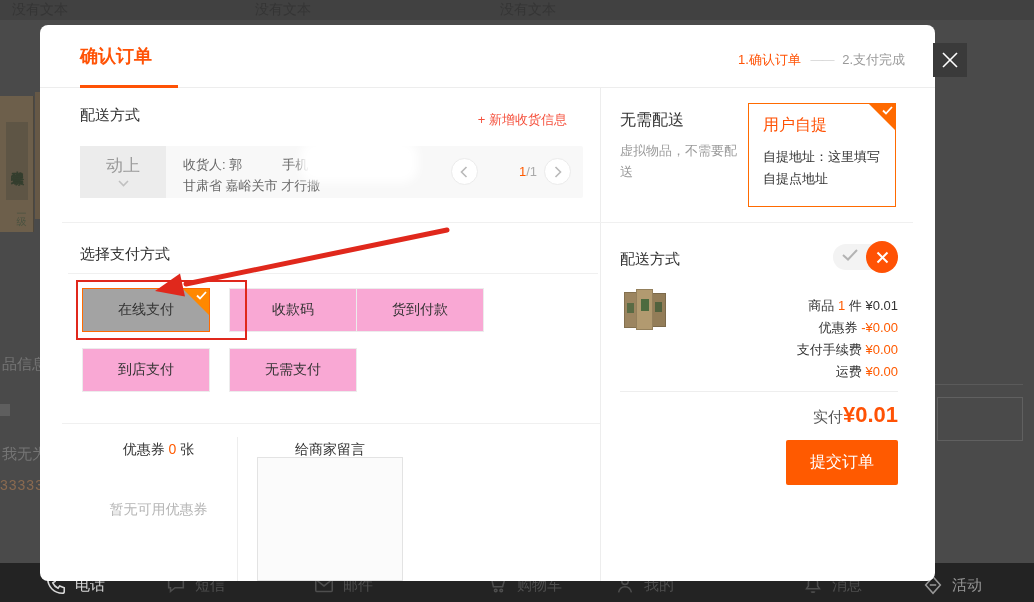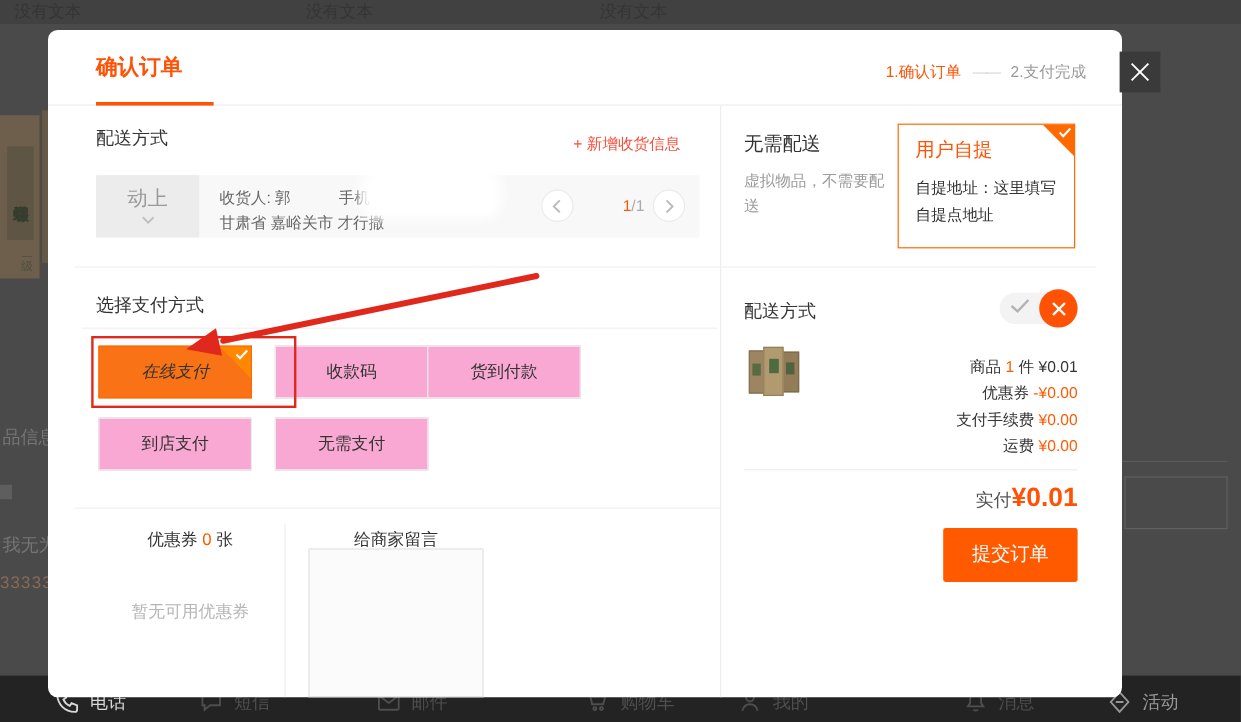--- a/index.html
+++ b/index.html
@@ -69,21 +69,21 @@
   .pickup-desc { position:absolute; left:14px; top:42px; width:122px; font-size:13px; color:#333; line-height:22px; }
   .corner-badge { position:absolute; right:0; top:0; width:0; height:0;
                   border-top:26px solid #ff6a00; border-left:26px solid transparent; }
   .corner-check { position:absolute; right:2px; top:2px; }
 
   
   .pay-heading { left:40px; top:220px; }
   .pay-divider { left:28px; top:248px; width:530px; height:1px; background:#f0f0f0; }
   .pay-btn { position:absolute; width:128px; height:44px; background:#f9a8d4; border:1px solid #ececec;
              display:flex; align-items:center; justify-content:center; font-size:14px; color:#333; cursor:pointer; }
-  .pay-btn.selected { background:#f97316; border:1px solid #ff6a00;font-style:italic; }
+  .pay-btn.selected { background:#a3a3a3; border:1px solid #ff6a00; }
   .coupon-divider { left:22px; top:398px; width:538px; height:1px; background:#f0f0f0; }
   .coupon-title { left:40px; top:416px; width:157px; text-align:center; font-size:14px; color:#333; }
   .coupon-count { color:#ff5a00; }
   .coupon-empty { left:40px; top:476px; width:157px; text-align:center; font-size:14px; color:#b5b5b5; }
   .coupon-vdivider { left:197px; top:412px; width:1px; height:144px; background:#ededed; }
   .msg-heading { left:197px; top:416px; width:186px; text-align:center; font-size:14px; color:#333; }
   .msg-box { left:217px; top:432px; width:146px; height:124px; background:#fbfbfb; border:1px solid #e3e3e3;
              resize:none; outline:none; font-family:inherit; }
 
   

